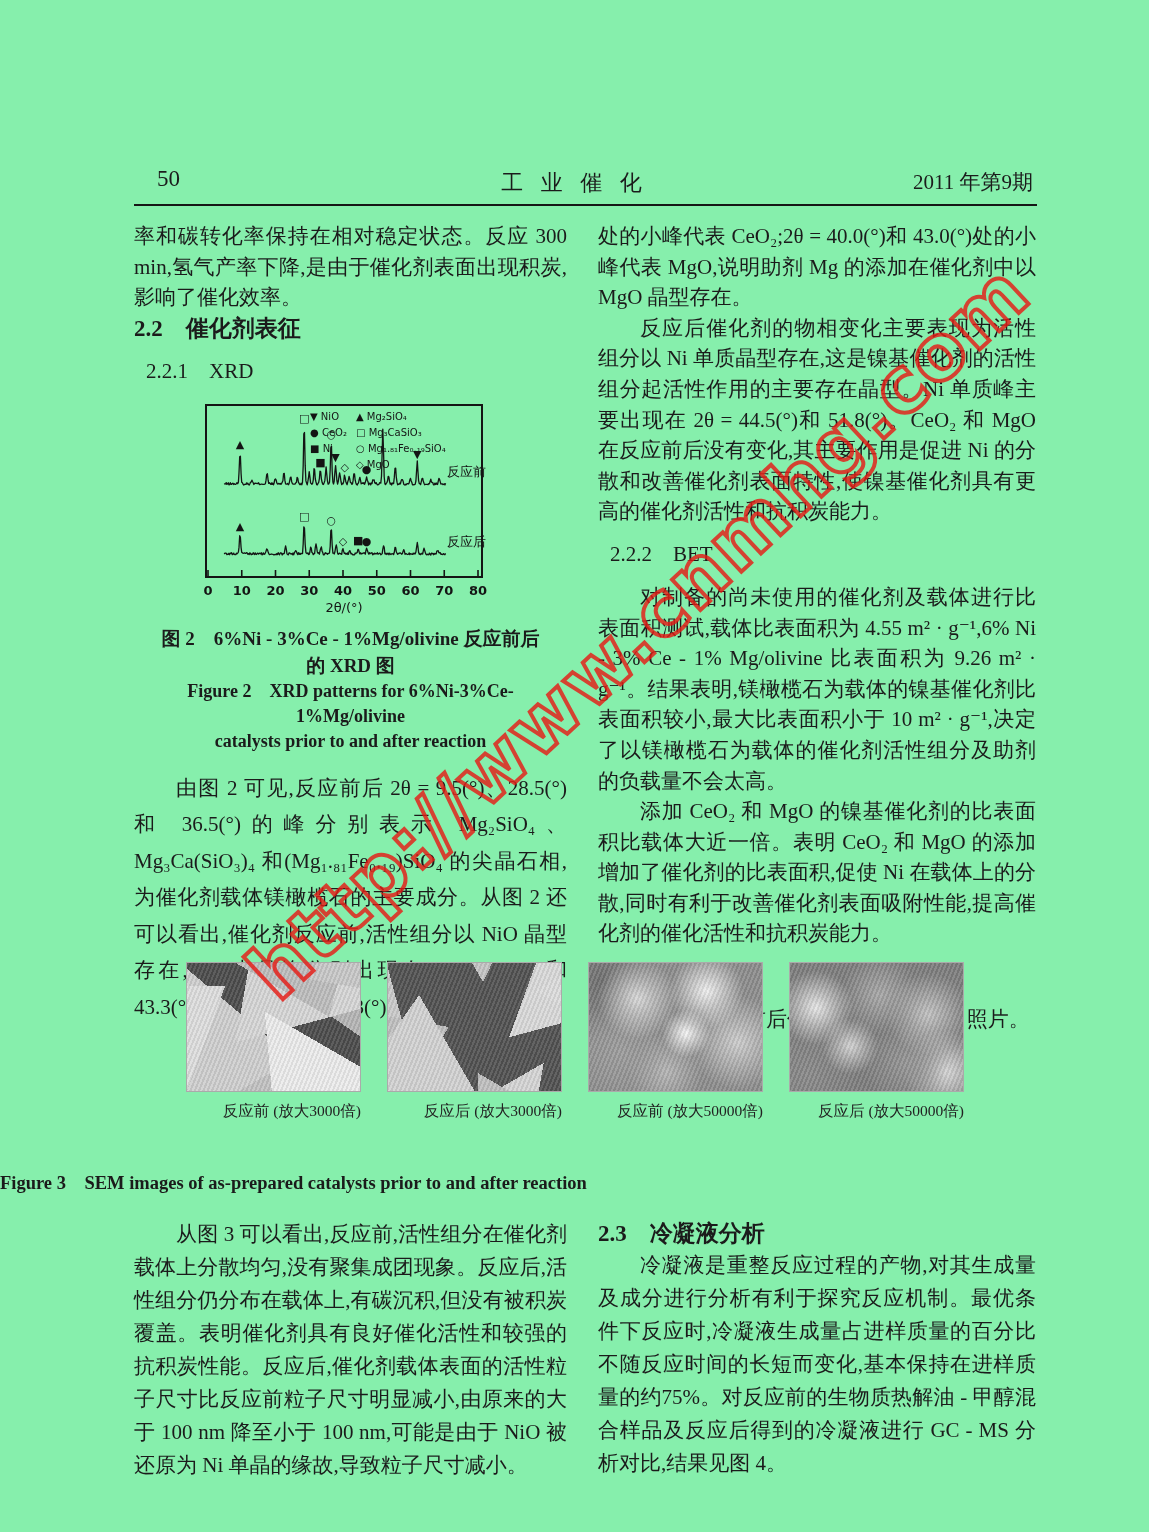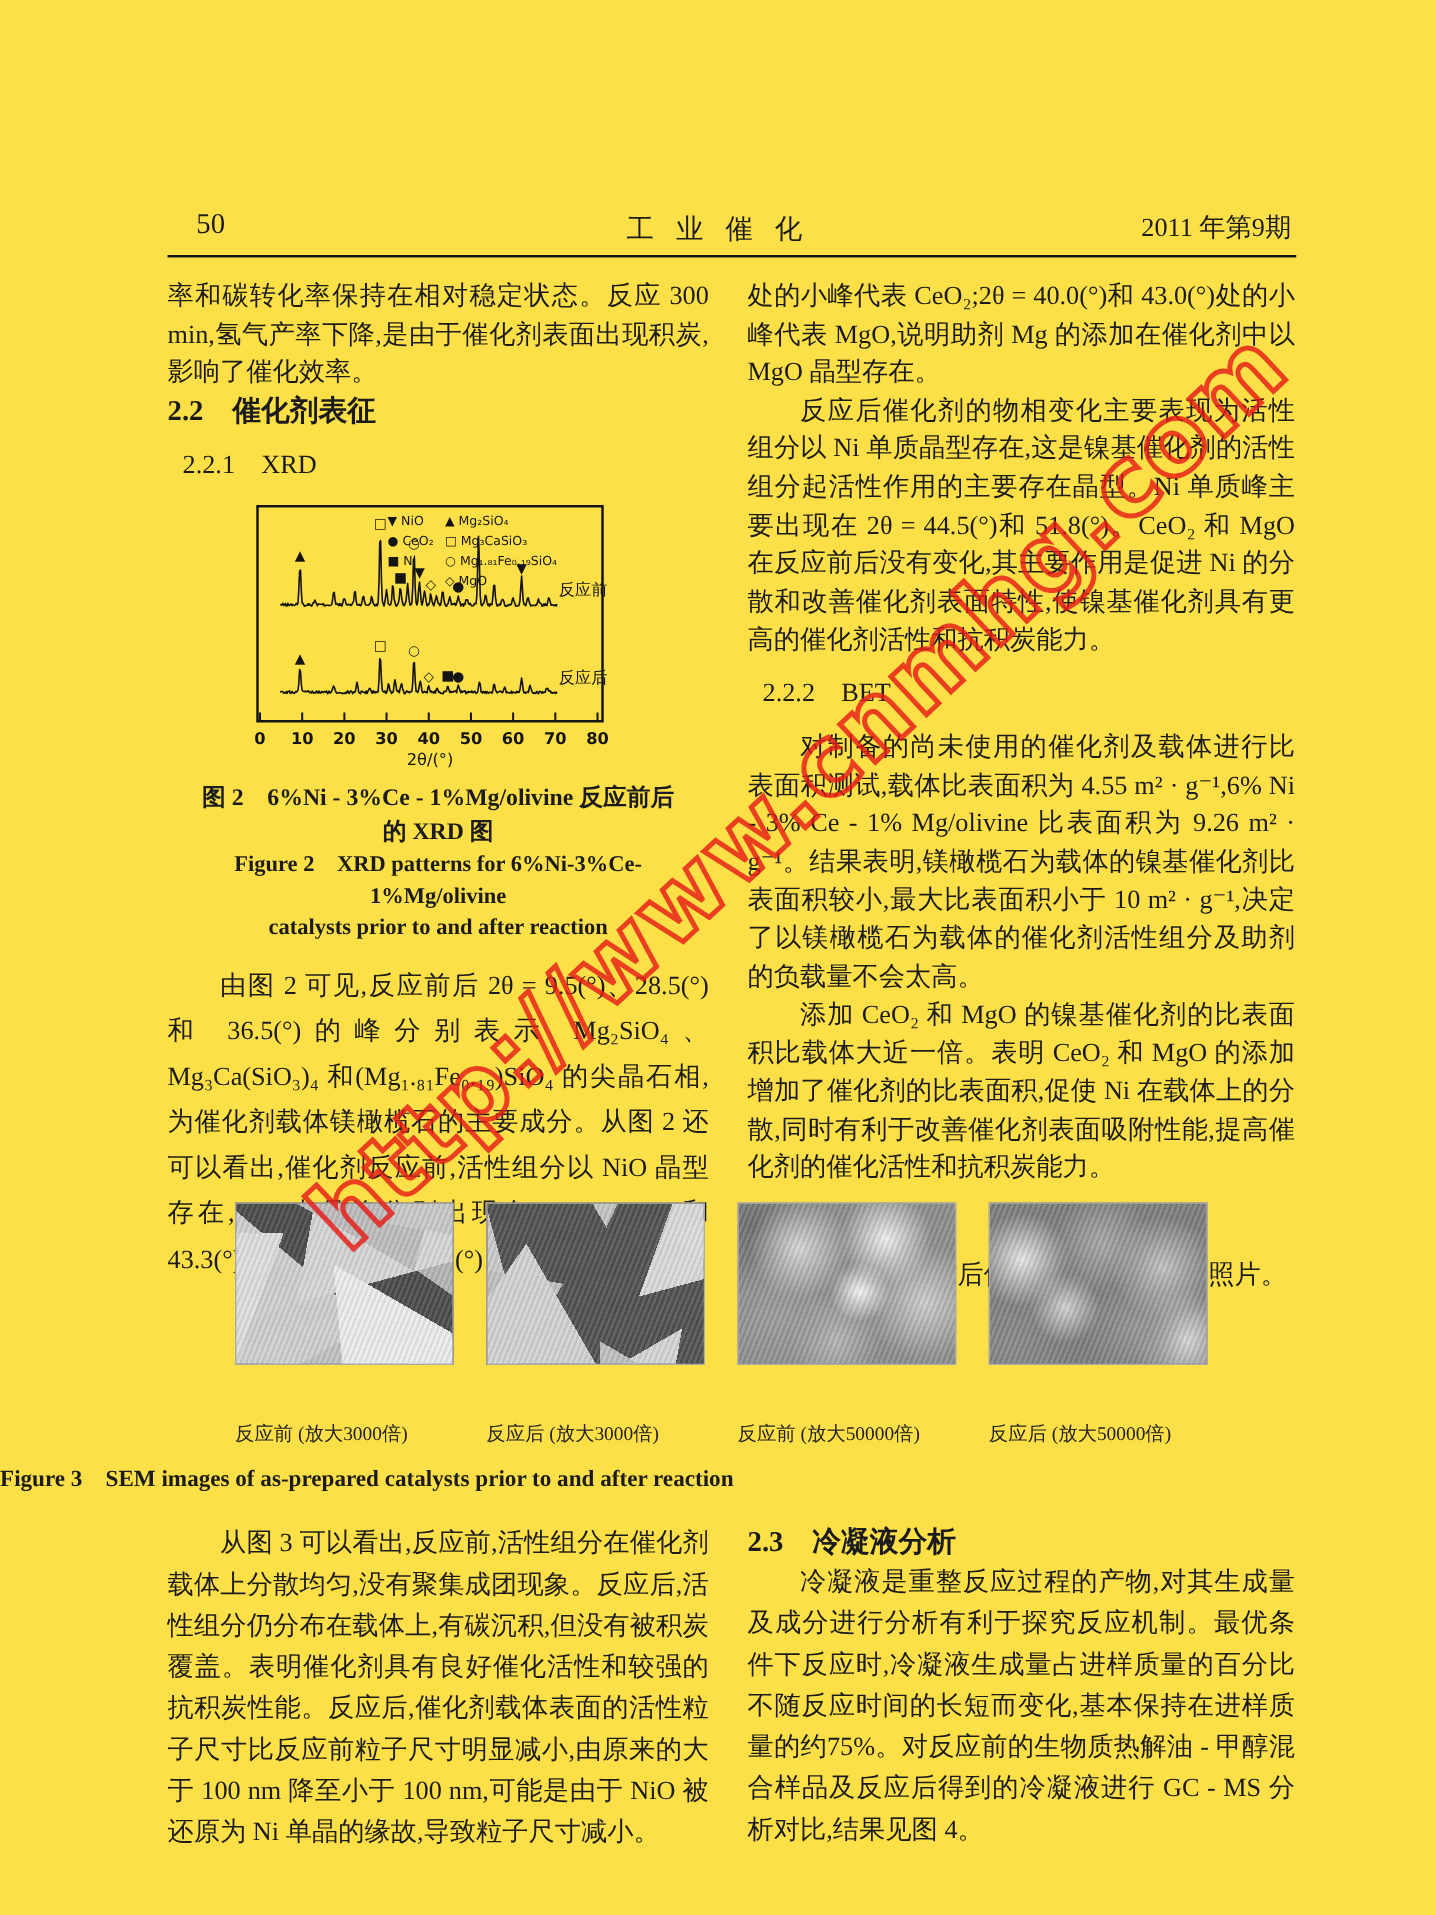--- a/index.html
+++ b/index.html
@@ -1,16 +1,16 @@
 <!DOCTYPE html>
 <html><head>
 <meta charset="utf-8">
 <style>
   html,body{margin:0;padding:0;background:#e9e9e9;}
-  .page{position:relative;width:1149px;height:1532px;background:#fde047;margin:0 auto;overflow:hidden;
+  .page{position:relative;width:1149px;height:1532px;background:#86efac;margin:0 auto;overflow:hidden;
         font-family:"Liberation Serif","DejaVu Serif",serif;color:#1b1b1b;}
   
   .hdr-pageno{position:absolute;left:157px;top:166px;font-size:23px;}
   .hdr-title{position:absolute;left:0;right:0;top:168px;text-align:center;font-size:22px;letter-spacing:6px;}
   .hdr-issue{position:absolute;right:116px;top:168px;font-size:21px;}
   .hdr-rule{position:absolute;left:134px;top:204px;width:903px;height:2px;background:#161616;}
   
   .colL{position:absolute;left:134px;top:221px;width:433px;}
   .colR{position:absolute;left:598px;top:221px;width:438px;}
   .colBL{position:absolute;left:134px;top:1218px;width:433px;}
@@ -22,21 +22,21 @@
   h3{margin:0;font-size:23px;line-height:31px;font-weight:bold;}
   h4{margin:12px;font-size:21px;line-height:31px;font-weight:normal;}
   
   .fig2-wrap{margin:7px 0 0 64px;width:330px;height:218px;}
   .fig2-cap-zh{margin-top:8px;text-align:center;font-weight:bold;font-size:19px;line-height:27px;}
   .fig2-cap-en{text-align:center;font-weight:bold;font-size:18px;line-height:25px;}
   .p3gap{margin-top:16px;}
   
   .sem-strip{position:absolute;left:134px;top:962px;width:901px;padding-left:54px;box-sizing:border-box;
              display:flex;gap:28px;}
-  .sem-cell{width:173px;display:flex;flex-direction:column;align-items:flex-start;gap:36px;}
+  .sem-cell{width:173px;display:flex;flex-direction:column;align-items:flex-end;}
   .sem{width:173px;height:128px;position:relative;overflow:hidden;border:1px solid #aaa;}
   .sem::after{content:"";position:absolute;inset:0;
       background:repeating-linear-gradient(112deg,rgba(255,255,255,.10) 0 2px,rgba(0,0,0,.07) 2px 4px);}
   .sem1{background-color:#4c4c4c;background-image:
       conic-gradient(from 200deg at 22% 18%,#dedede 0 70deg,transparent 70deg),
       conic-gradient(from 40deg at 68% 12%,#c8c8c8 0 60deg,transparent 60deg),
       conic-gradient(from 120deg at 45% 38%,#ececec 0 55deg,transparent 55deg),
       conic-gradient(from 300deg at 82% 42%,#bdbdbd 0 75deg,transparent 75deg),
       conic-gradient(from 10deg at 28% 62%,#d6d6d6 0 65deg,transparent 65deg),
       conic-gradient(from 240deg at 62% 75%,#cfcfcf 0 70deg,transparent 70deg),

